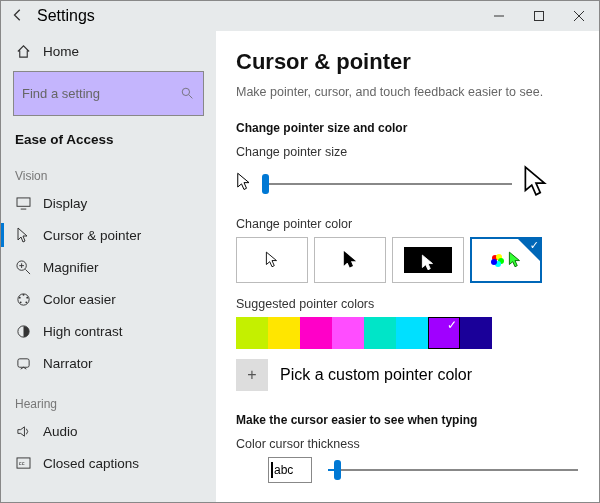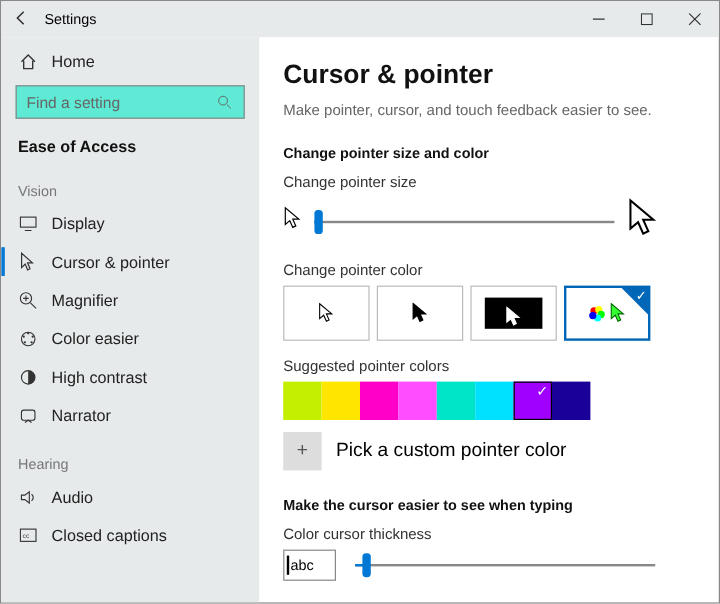--- a/index.html
+++ b/index.html
@@ -1,26 +1,26 @@
 <!DOCTYPE html>
 <html><head>
 <meta charset="utf-8">
 <style>
   * { margin: 0; padding: 0; box-sizing: border-box; font-family: "Segoe UI", Arial, sans-serif; }
   body { width: 600px; height: 503px; background: #fff; display: flex; flex-direction: column; overflow: hidden; border: 1px solid #888; }
   .titlebar { height: 30px; display: flex; align-items: center; background: #e7eaeb; }
   .titlebar .back { width: 34px; text-align: center; font-size: 14px; color: #333; }
-  .titlebar .title { font-size: 12px; color: #000; flex: 1; padding-left: 2px; }
+  .titlebar .title { font-size: 16px; color: #000; flex: 1; padding-left: 2px; }
   .winbtns { display: flex; }
   .winbtn { width: 40px; height: 30px; display: flex; align-items: center; justify-content: center; font-size: 11px; color: #333; }
   .content { flex: 1; display: flex; min-height: 0; }
   .sidebar { width: 215px; background: #e7eaeb; padding: 6px 0 0 0; display: flex; flex-direction: column; }
   .home-row { display: flex; align-items: center; gap: 12px; padding: 6px 14px; font-size: 13.5px; color: #222; }
   .search-row { padding: 6px 12px; }
-  .search { height: 28px; border: 1px solid #888; background: #5eead4; display: flex; align-items: center; padding: 0 8px; justify-content: space-between; color: #666; font-size: 13px; }
+  .search { height: 45px; border: 1px solid #888; background: #c4b5fd; display: flex; align-items: center; padding: 0 8px; justify-content: space-between; color: #666; font-size: 13px; }
   .eoa { font-weight: 600; font-size: 13.5px; padding: 10px 14px 18px; color: #111; }
   .group-label { font-size: 12px; color: #777; padding: 4px 14px 4px; }
   .nav-item { display: flex; align-items: center; gap: 12px; padding: 8px 14px; font-size: 13.5px; color: #222; position: relative; }
   .nav-item.selected::before { content: ""; position: absolute; left: 0; top: 4px; bottom: 4px; width: 3px; background: #0078d4; }
   .icon { width: 16px; height: 16px; display: inline-flex; align-items: center; justify-content: center; font-size: 14px; color: #333; }
   .main { flex: 1; padding: 18px 20px; overflow: hidden; }
   .h1 { font-size: 22px; font-weight: 600; color: #111; margin-bottom: 10px; }
   .sub { font-size: 12.5px; color: #666; margin-bottom: 22px; }
   .h2 { font-size: 12px; font-weight: 600; color: #111; margin-bottom: 10px; }
   .label { font-size: 12.5px; color: #333; margin-bottom: 6px; }
@@ -36,21 +36,21 @@
   .opt.selected { border: 2px solid #0067b8; }
   .check-corner { position: absolute; top: 0; right: 0; width: 0; height: 0; border-left: 22px solid transparent; border-top: 22px solid #0067b8; }
   .check-corner::after { content: "✓"; position: absolute; top: -22px; right: 1px; color: #fff; font-size: 11px; }
   .inverted-box { width: 48px; height: 26px; background: #000; display: flex; align-items: flex-end; justify-content: center; padding-bottom: 1px; }
   .swatches { display: flex; margin-bottom: 10px; }
   .swatch { width: 32px; height: 32px; position: relative; }
   .swatch.sel::after { content: "✓"; color: #fff; position: absolute; top: 1px; right: 3px; font-size: 12px; }
   .swatch.sel { outline: 1px solid #000; outline-offset: -1px; }
   .custom-row { display: flex; align-items: center; gap: 12px; margin-bottom: 22px; }
   .plus { width: 32px; height: 32px; background: #ddd; display: flex; align-items: center; justify-content: center; font-size: 16px; color: #555; }
-  .abc-row { display: flex; align-items: center; gap: 16px; }
+  .abc-row { display: flex; align-items: center; gap: 16px; margin-left: 32px; }
   .abc { width: 44px; height: 26px; border: 1px solid #888; display: flex; align-items: center; padding-left: 2px; font-size: 12px; position: relative; }
   .abc .caret { width: 2px; height: 16px; background: #000; margin-right: 1px; }
   .slider2 { width: 200px; }
 </style>
 </head>
 <body>
 
 <div class="titlebar">
   <div class="back">
     <svg width="14" height="14" viewBox="0 0 16 16">

